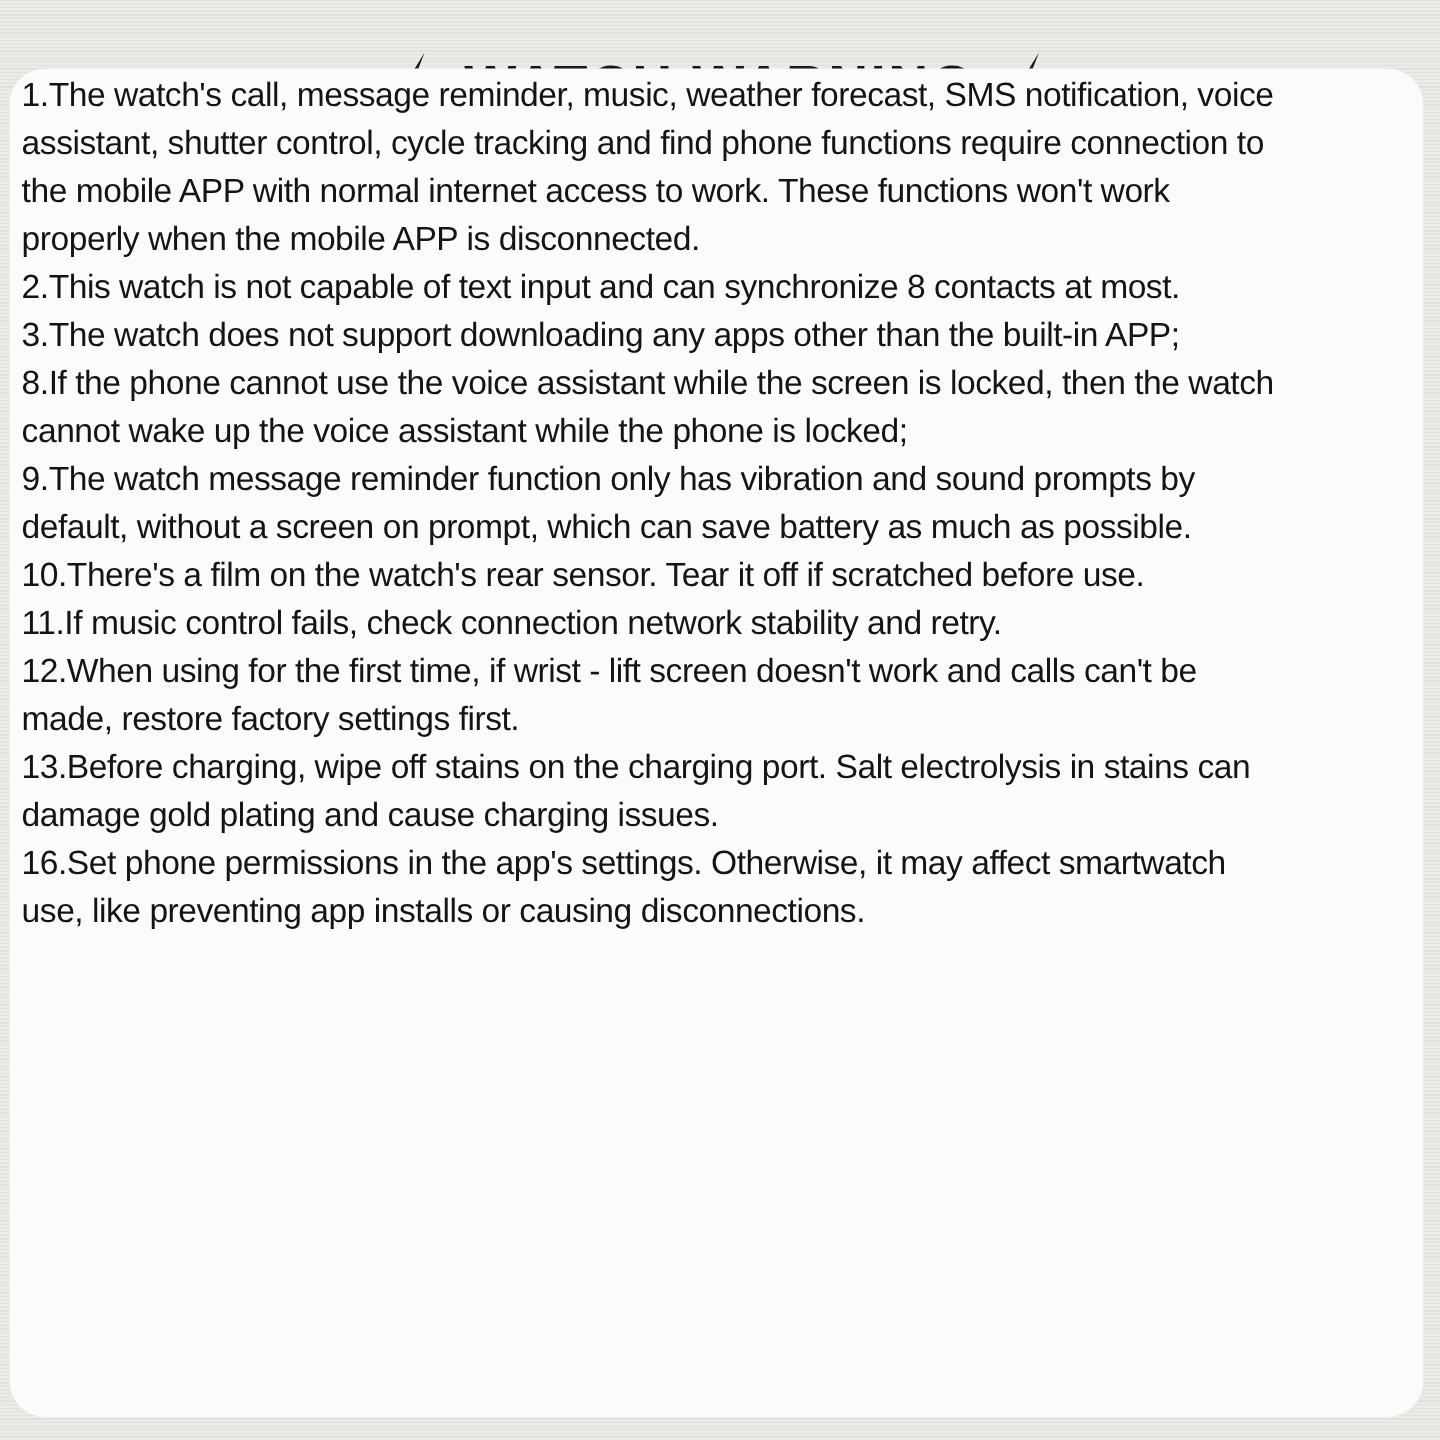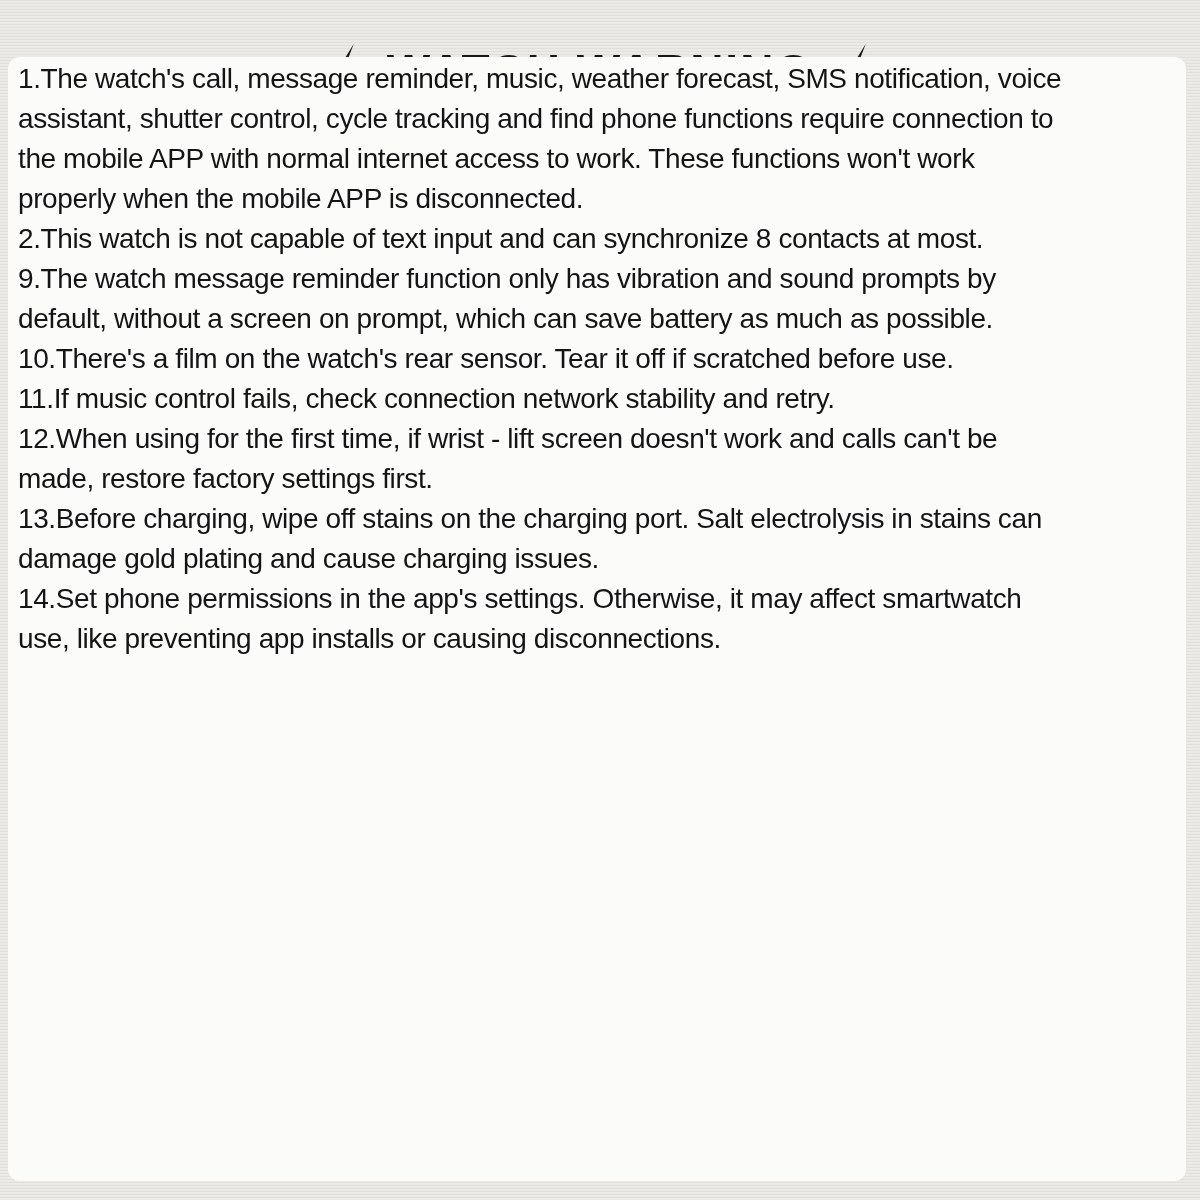--- a/index.html
+++ b/index.html
@@ -47,21 +47,21 @@
     flex: 0 0 auto;
     margin-top: 2px;
   }
   .card {
     position: absolute;
     left: 8px;
     top: 57px;
     width: 1178px;
     height: 1124px;
     background: #fbfbfa;
-    border-radius: 12px;
+    border-radius: 30px;
     box-sizing: border-box;
     padding: 2px 6px 0 10px;
     overflow: hidden;
   }
   .card p {
     margin: 0;
     font-size: 28px;
     line-height: 40px;
     letter-spacing: -0.4px;
     color: #141414;
@@ -80,23 +80,26 @@
     <path d="M29 1 L8 35 L16 32 L3 65 L26 28 L17 32 Z" fill="#1a1a1a"></path>
   </svg>
 </div>
 
 <div class="card">
   <p>1.The watch's call, message reminder, music, weather forecast, SMS notification, voice
 assistant, shutter control, cycle tracking and find phone functions require connection to
 the mobile APP with normal internet access to work. These functions won't work
 properly when the mobile APP is disconnected.</p>
   <p>2.This watch is not capable of text input and can synchronize 8 contacts at most.</p>
+  <p>3.The watch does not support downloading any apps other than the built-in APP;</p>
+  <p>8.If the phone cannot use the voice assistant while the screen is locked, then the watch
+cannot wake up the voice assistant while the phone is locked;</p>
   <p>9.The watch message reminder function only has vibration and sound prompts by
 default, without a screen on prompt, which can save battery as much as possible.</p>
   <p>10.There's a film on the watch's rear sensor. Tear it off if scratched before use.</p>
   <p>11.If music control fails, check connection network stability and retry.</p>
   <p>12.When using for the first time, if wrist - lift screen doesn't work and calls can't be
 made, restore factory settings first.</p>
   <p>13.Before charging, wipe off stains on the charging port. Salt electrolysis in stains can
 damage gold plating and cause charging issues.</p>
-  <p>14.Set phone permissions in the app's settings. Otherwise, it may affect smartwatch
+  <p>16.Set phone permissions in the app's settings. Otherwise, it may affect smartwatch
 use, like preventing app installs or causing disconnections.</p>
 </div>
 
 </body></html>

